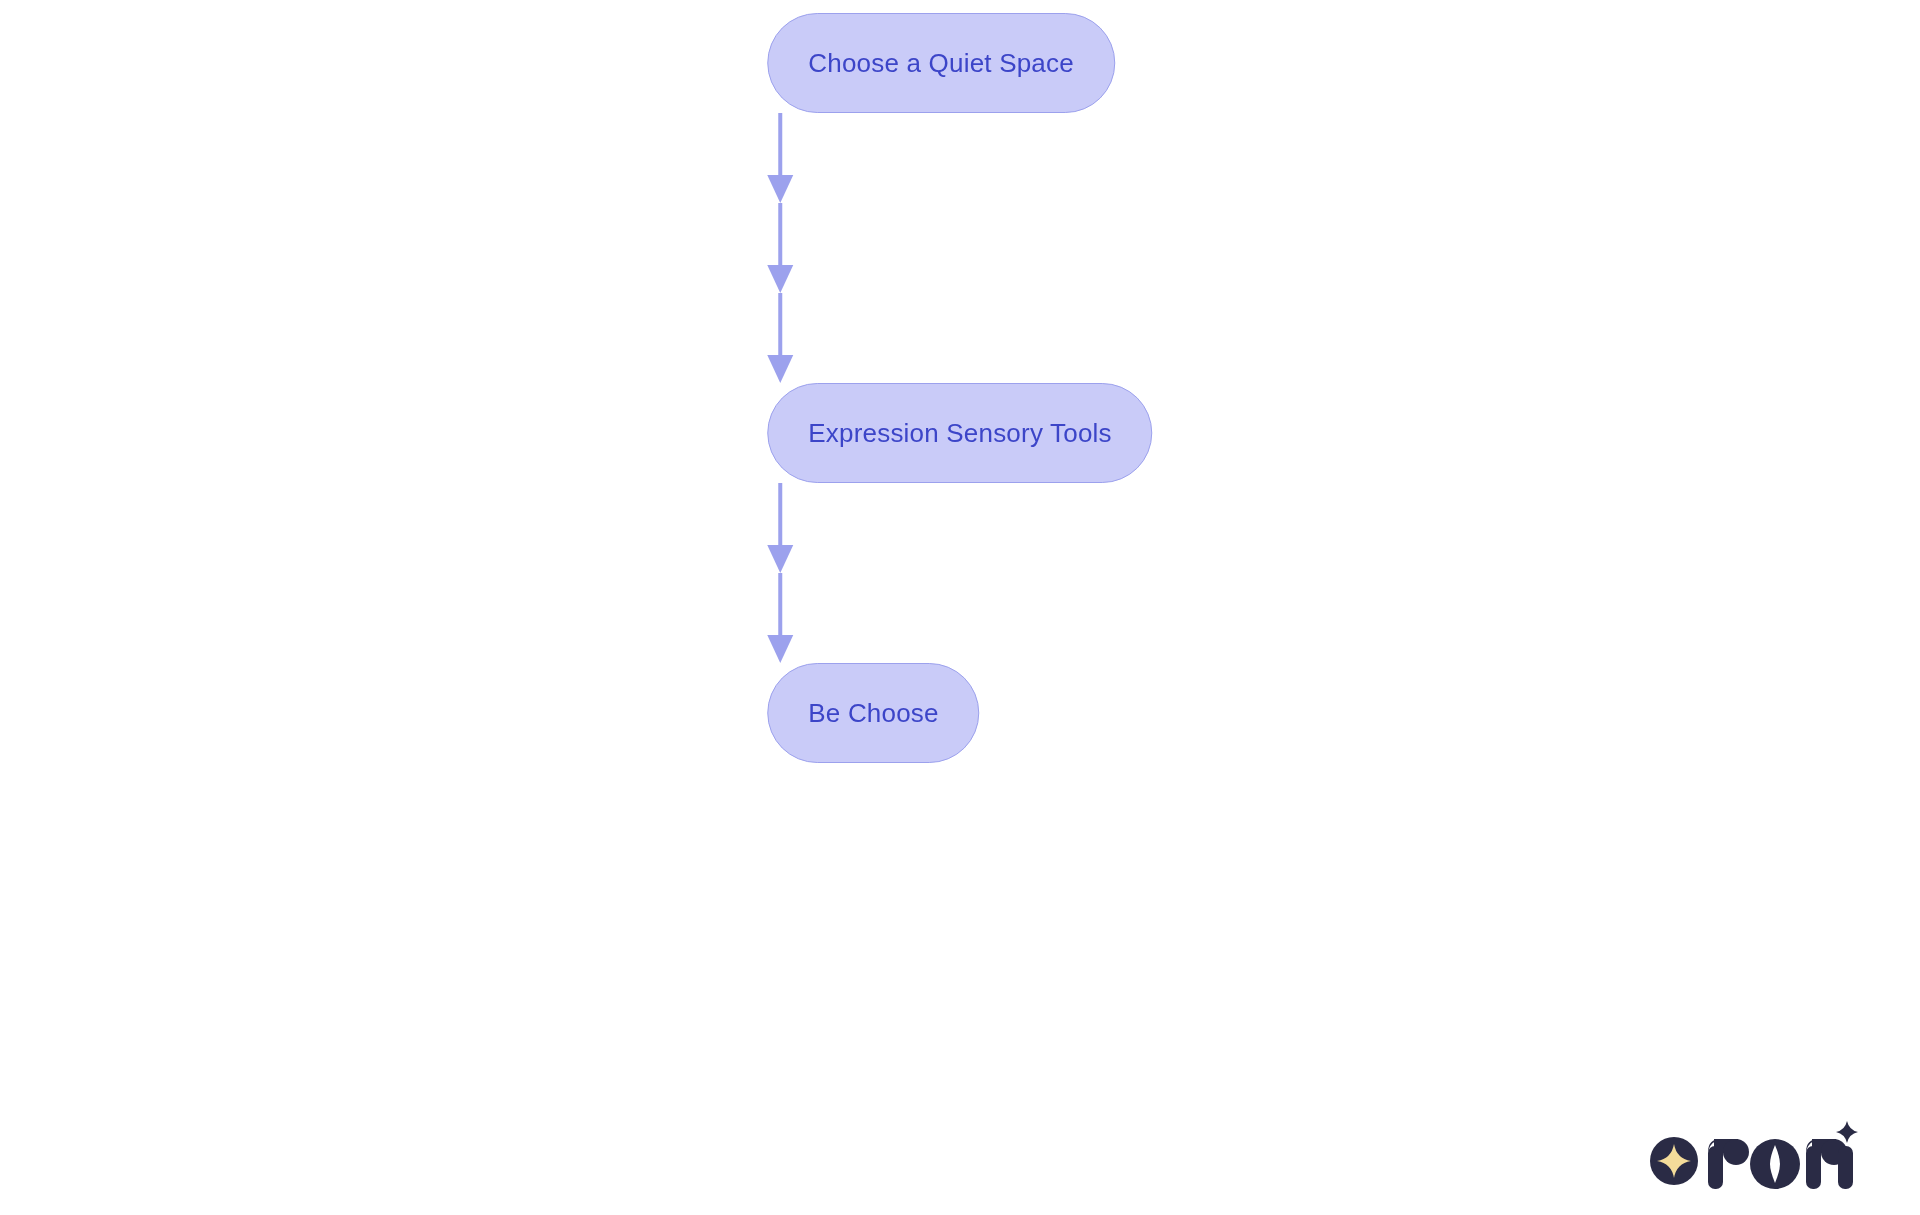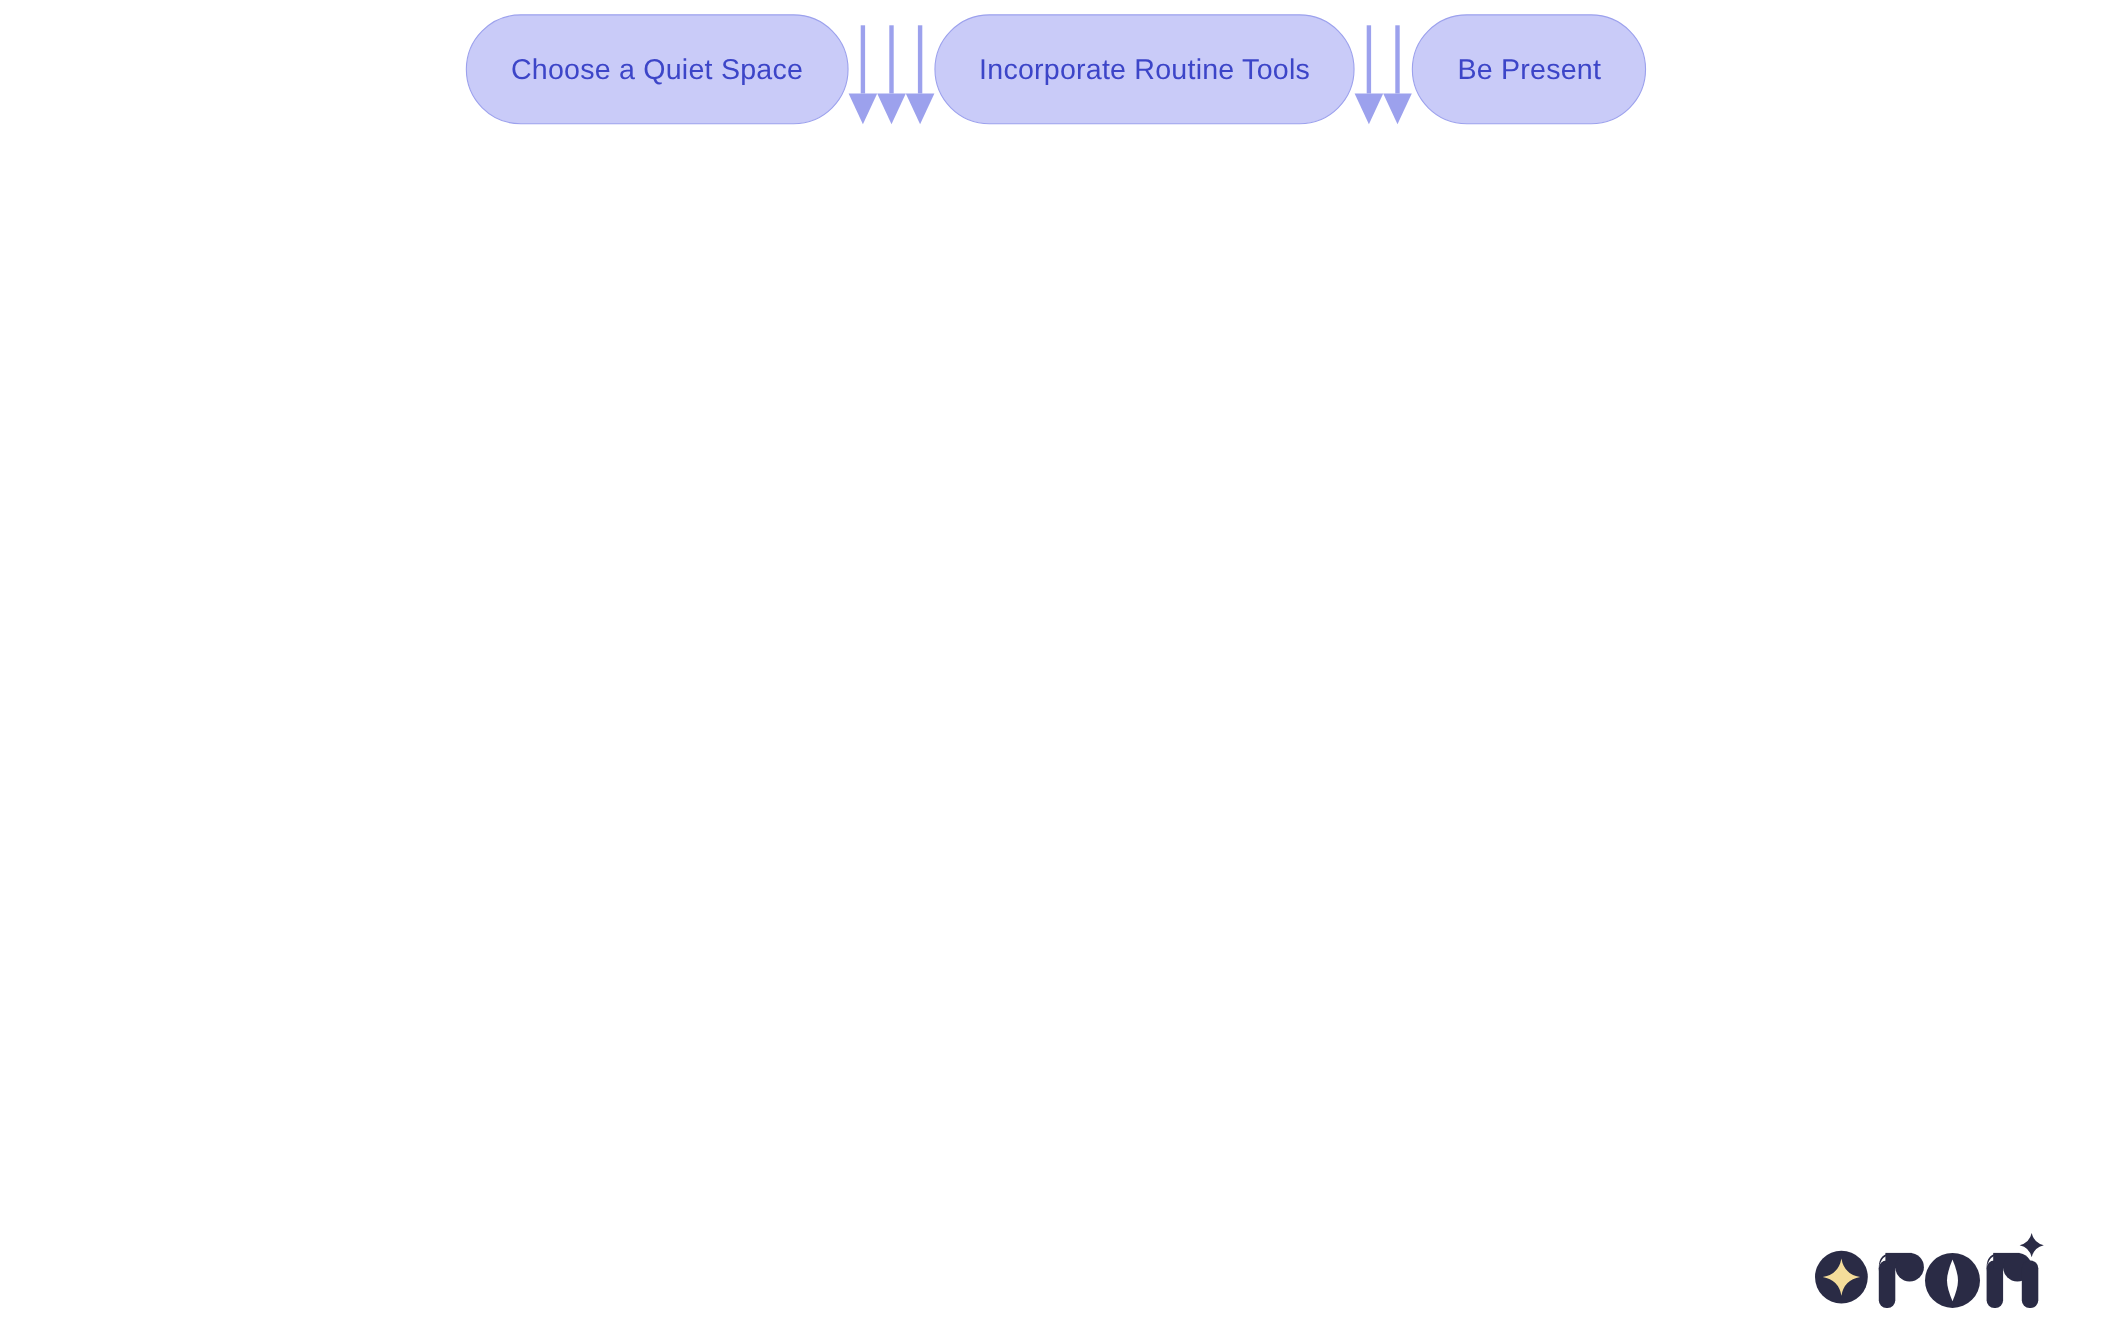--- a/index.html
+++ b/index.html
@@ -18,22 +18,22 @@
     font-family:"Liberation Sans","DejaVu Sans",sans-serif;
     position:relative;
     overflow:hidden;
   }
   .flow-column{
     position:absolute;
     top:13px;
     left:50%;
     transform:translateX(-50%);
     display:flex;
-    flex-direction:row;
-    align-items:flex-end;
+    flex-direction:column;
+    align-items:flex-start;
   }
   .flow-node{
     height:100px;
     padding:0 40px;
     display:flex;
     align-items:center;
     justify-content:center;
     background:var(--node-fill);
     border:1.5px solid var(--node-border);
     border-radius:50px;
@@ -88,36 +88,36 @@
     <div class="head"></div>
   </div>
 
 
   <div class="flow-arrow">
     <div class="shaft"></div>
     <div class="head"></div>
   </div>
 
   <div class="flow-node">
-    <span>Incorporate Routine Tools</span>
+    <span>Expression Sensory Tools</span>
   </div>
 
   <div class="flow-arrow">
     <div class="shaft"></div>
     <div class="head"></div>
   </div>
 
 
   <div class="flow-arrow">
     <div class="shaft"></div>
     <div class="head"></div>
   </div>
 
   <div class="flow-node">
-    <span>Be Present</span>
+    <span>Be Choose</span>
   </div>
 
 </div>
 
 <svg class="brand-logo" viewBox="0 0 210 74" aria-label="rori">
   <g>
     <circle cx="24" cy="43" r="24" fill="var(--navy)"></circle>
     <path d="M24 26 Q26.5 40.5 41 43 Q26.5 45.5 24 60 Q21.5 45.5 7 43 Q21.5 40.5 24 26 Z" fill="var(--gold)"></path>
   </g>
   <g fill="var(--navy)">

